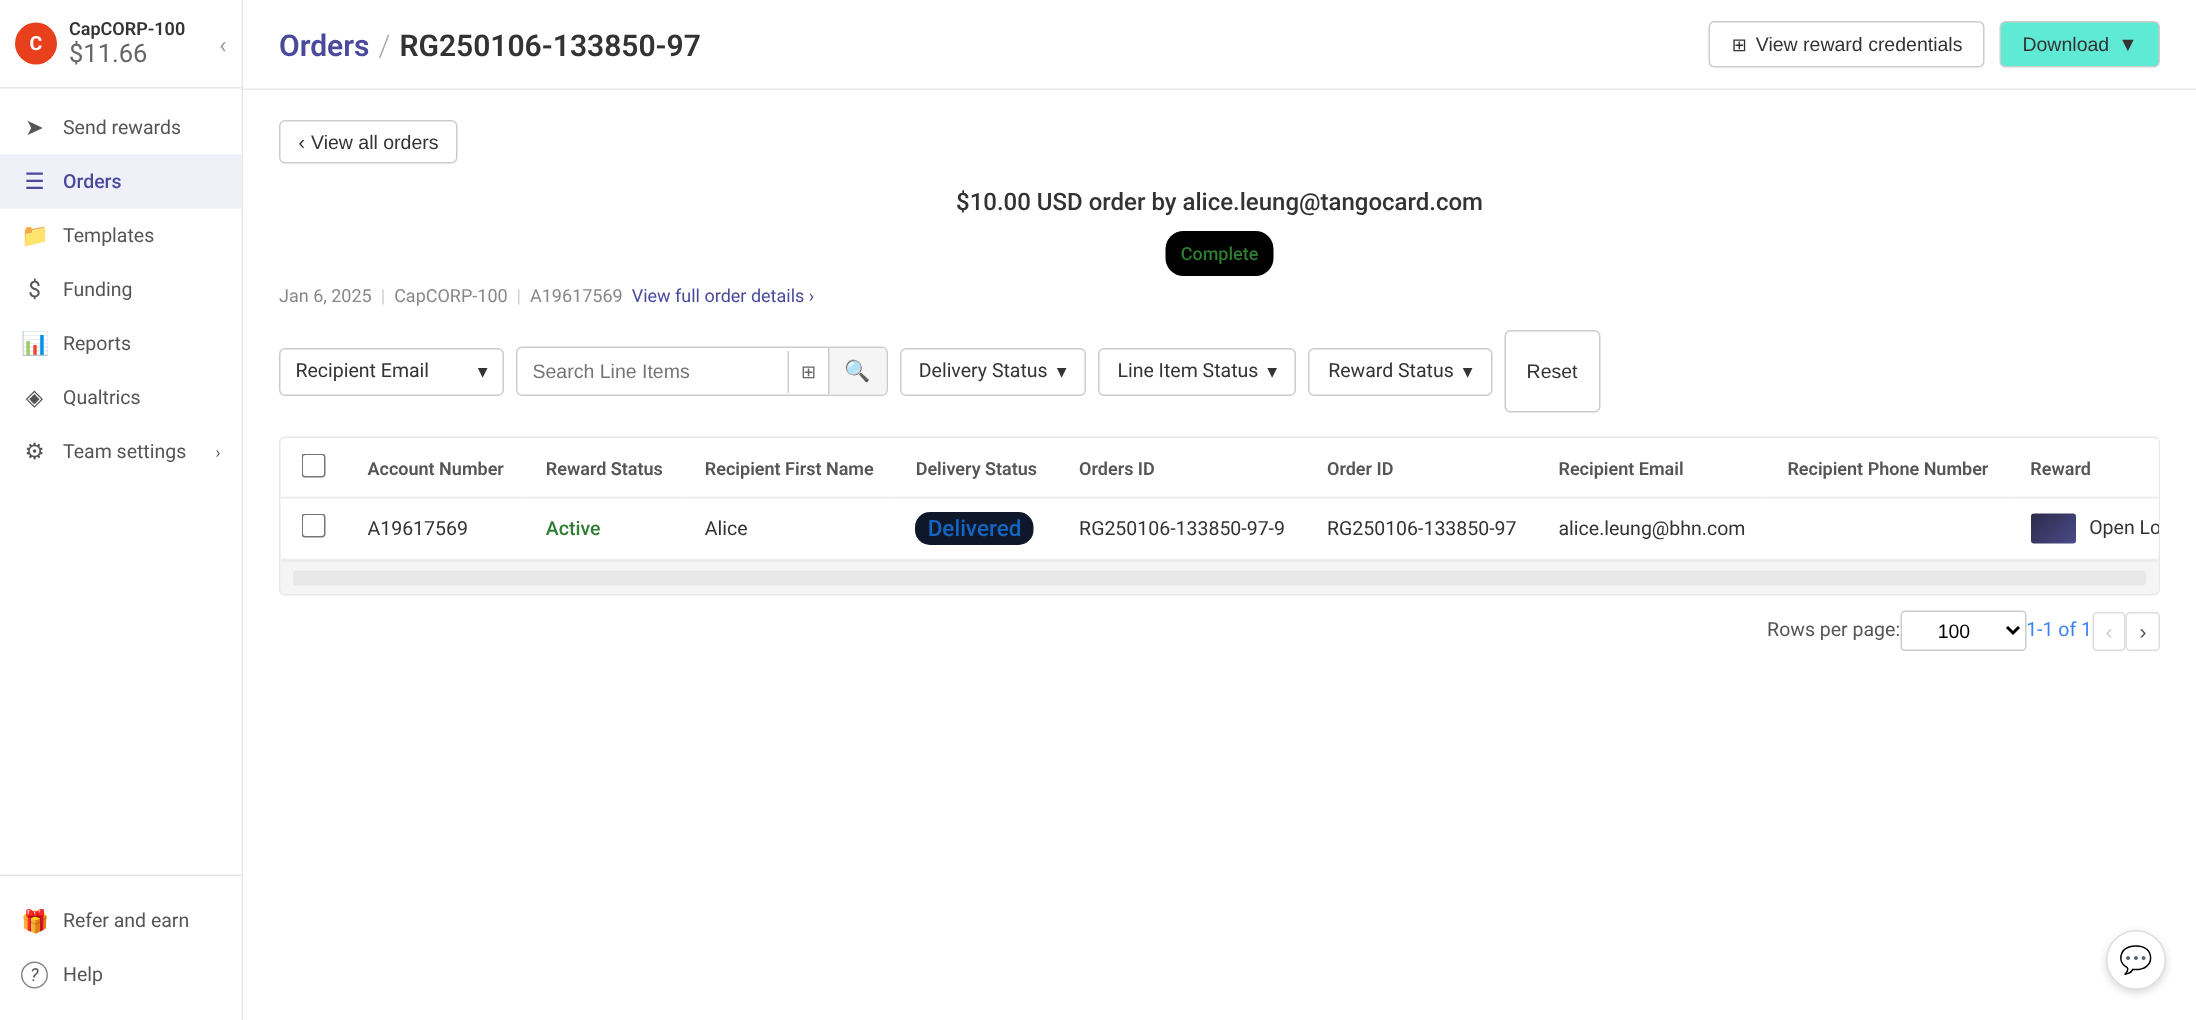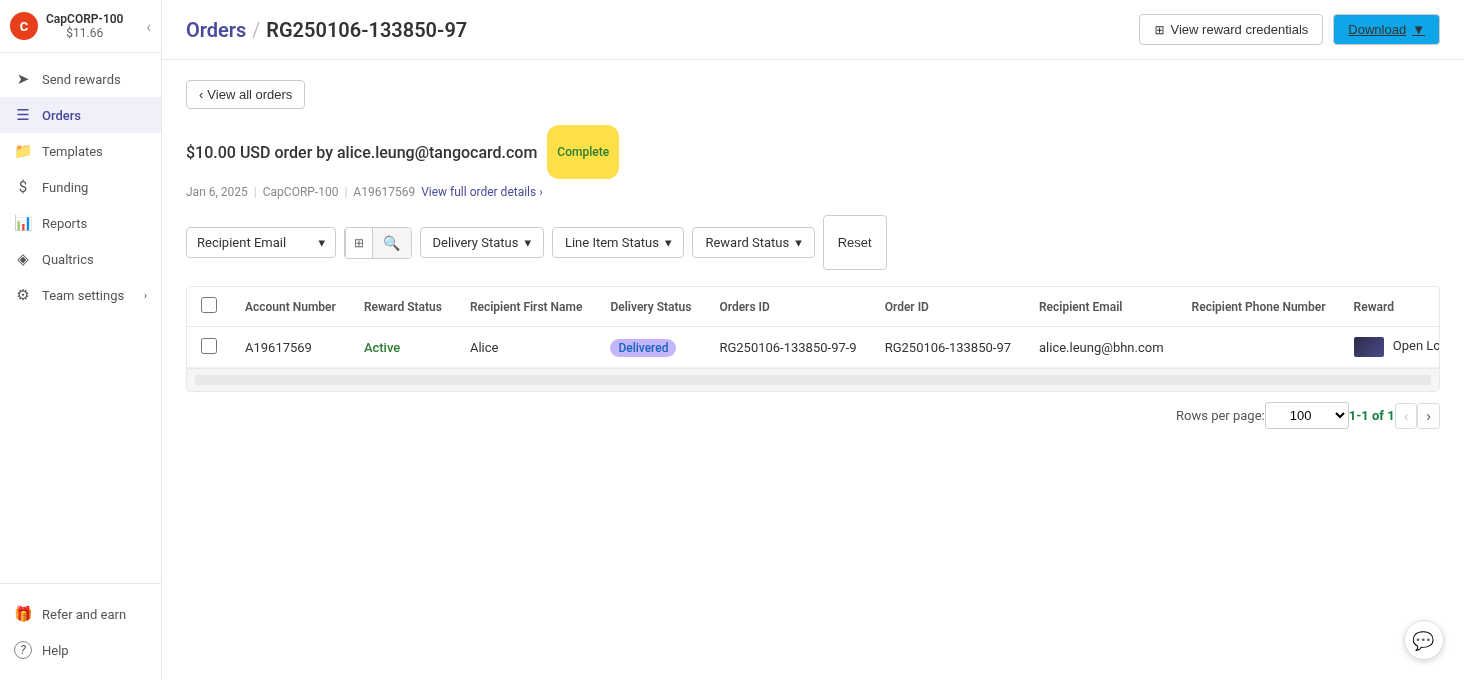--- a/index.html
+++ b/index.html
@@ -29,21 +29,21 @@
     }
     .brand-logo {
       width: 28px; height: 28px;
       background: #e8401c;
       border-radius: 50%;
       display: flex; align-items: center; justify-content: center;
       color: white; font-weight: bold; font-size: 13px;
     }
     .brand-info { display: flex; flex-direction: column; }
     .brand-name { font-size: 12px; font-weight: 600; color: #333; }
-    .brand-price { font-size: 12px; color: #666; text-align: center; }
+    .brand-price { font-size: 17px; color: #666; }
     .collapse-btn { cursor: pointer; color: #999; font-size: 16px; }
 
     .sidebar-nav { flex: 1; padding: 8px 0; }
     .nav-item {
       display: flex; align-items: center; gap: 10px;
       padding: 9px 14px;
       cursor: pointer;
       color: #555;
       font-size: 13px;
       border-radius: 0;
@@ -80,46 +80,45 @@
       background: #fff;
       cursor: pointer;
       font-size: 13px;
       color: #333;
     }
     .btn-download {
       display: flex; align-items: center; gap: 6px;
       padding: 7px 14px;
       border: 1px solid #ccc;
       border-radius: 4px;
-      background: #0ea5e9;
+      background: #5eead4;
       cursor: pointer;
       font-size: 13px;
       color: #333;
       font-weight: 500;
-      text-decoration: underline;
     }
 
     
     .content { flex: 1; padding: 20px 24px; overflow: auto; }
 
     .back-btn {
       display: inline-flex; align-items: center; gap: 4px;
       padding: 6px 12px;
       border: 1px solid #ccc;
       border-radius: 4px;
       background: #fff;
       cursor: pointer;
       font-size: 13px;
       color: #333;
       margin-bottom: 16px;
     }
 
     .order-info { margin-bottom: 16px; }
-    .order-title { font-size: 16px; font-weight: 500; color: #333; display: flex; align-items: center; gap: 10px; margin-bottom: 6px; }
-    .badge-complete { background: #fde047; color: #2e7d32; padding: 20px 10px; border-radius: 12px; font-size: 12px; font-weight: 500; }
+    .order-title { font-size: 16px; font-weight: 500; color: #333; display: flex; align-items: center; gap: 10px; margin-bottom: 6px; flex-direction: column; }
+    .badge-complete { background: #000000; color: #2e7d32; padding: 8px 10px; border-radius: 12px; font-size: 12px; font-weight: 500; }
     .order-meta { font-size: 12px; color: #888; display: flex; align-items: center; gap: 6px; }
     .order-meta a { color: #4a4a9c; text-decoration: none; cursor: pointer; }
     .order-meta-sep { color: #ccc; }
 
     
     .filters { display: flex; align-items: center; gap: 8px; margin-bottom: 16px; }
     .filter-select {
       padding: 7px 10px;
       border: 1px solid #ccc;
       border-radius: 4px;
@@ -182,32 +181,32 @@
 
     
     .table-container { border: 1px solid #e8e8e8; border-radius: 4px; overflow-x: auto; }
     table { width: 100%; border-collapse: collapse; min-width: 900px; }
     thead tr { border-bottom: 1px solid #e8e8e8; background: #fff; }
     thead th { padding: 10px 14px; text-align: left; font-size: 12px; font-weight: 600; color: #555; white-space: nowrap; }
     tbody tr { border-bottom: 1px solid #f0f0f0; background: #fff; }
     tbody td { padding: 10px 14px; font-size: 13px; color: #333; white-space: nowrap; }
     .checkbox { width: 16px; height: 16px; cursor: pointer; }
     .status-active { color: #2e7d32; font-weight: 500; text-align: center; }
-    .status-delivered { color: #1565c0; font-weight: 500; background: #c4b5fd; padding: 2px 8px; border-radius: 10px; font-size: 12px; }
+    .status-delivered { color: #1565c0; font-weight: 500; background: #0f172a; padding: 2px 8px; border-radius: 10px; font-size: 15px; }
     .reward-thumb { width: 30px; height: 20px; background: #333; border-radius: 2px; display: inline-block; vertical-align: middle; margin-right: 6px; }
 
     
     .scroll-row { display: flex; background: #f5f5f5; border-top: 1px solid #e8e8e8; }
     .scroll-track { flex: 1; height: 10px; background: #e8e8e8; border-radius: 3px; margin: 6px 8px; }
 
     
     .pagination { display: flex; align-items: center; justify-content: flex-end; padding: 10px 0; font-size: 13px; color: #555; }
     .rows-per-page { display: flex; align-items: center; gap: 6px; }
     .rows-select { padding: 4px 20px; border: 1px solid #ccc; border-radius: 3px; font-size: 13px; background: #fff; cursor: pointer; }
-    .page-info { color: #15803d; font-weight: bold; }
+    .page-info { color: #3b82f6; }
     .page-btn { padding: 4px 8px; border: 1px solid #ddd; border-radius: 3px; background: #fff; cursor: pointer; color: #555; font-size: 14px; }
     .page-btn:disabled { color: #ccc; cursor: not-allowed; }
 
     
     .chat-btn {
       position: fixed;
       bottom: 20px; right: 20px;
       width: 40px; height: 40px;
       background: #fff;
       border: 1px solid #ddd;
@@ -325,20 +324,21 @@
       </div>
     </div>
 
     
     <div class="filters">
       <div class="filter-select">
         <span>Recipient Email</span>
         <span style="margin-left:auto;">▾</span>
       </div>
       <div class="search-box">
+        <input class="search-input" type="text" placeholder="Search Line Items" style="">
         <span class="search-filter-btn">⊞</span>
         <span class="search-icon-btn">🔍</span>
       </div>
       <div class="filter-dropdown">
         <span>Delivery Status</span>
         <span>▾</span>
       </div>
       <div class="filter-dropdown">
         <span>Line Item Status</span>
         <span>▾</span>

